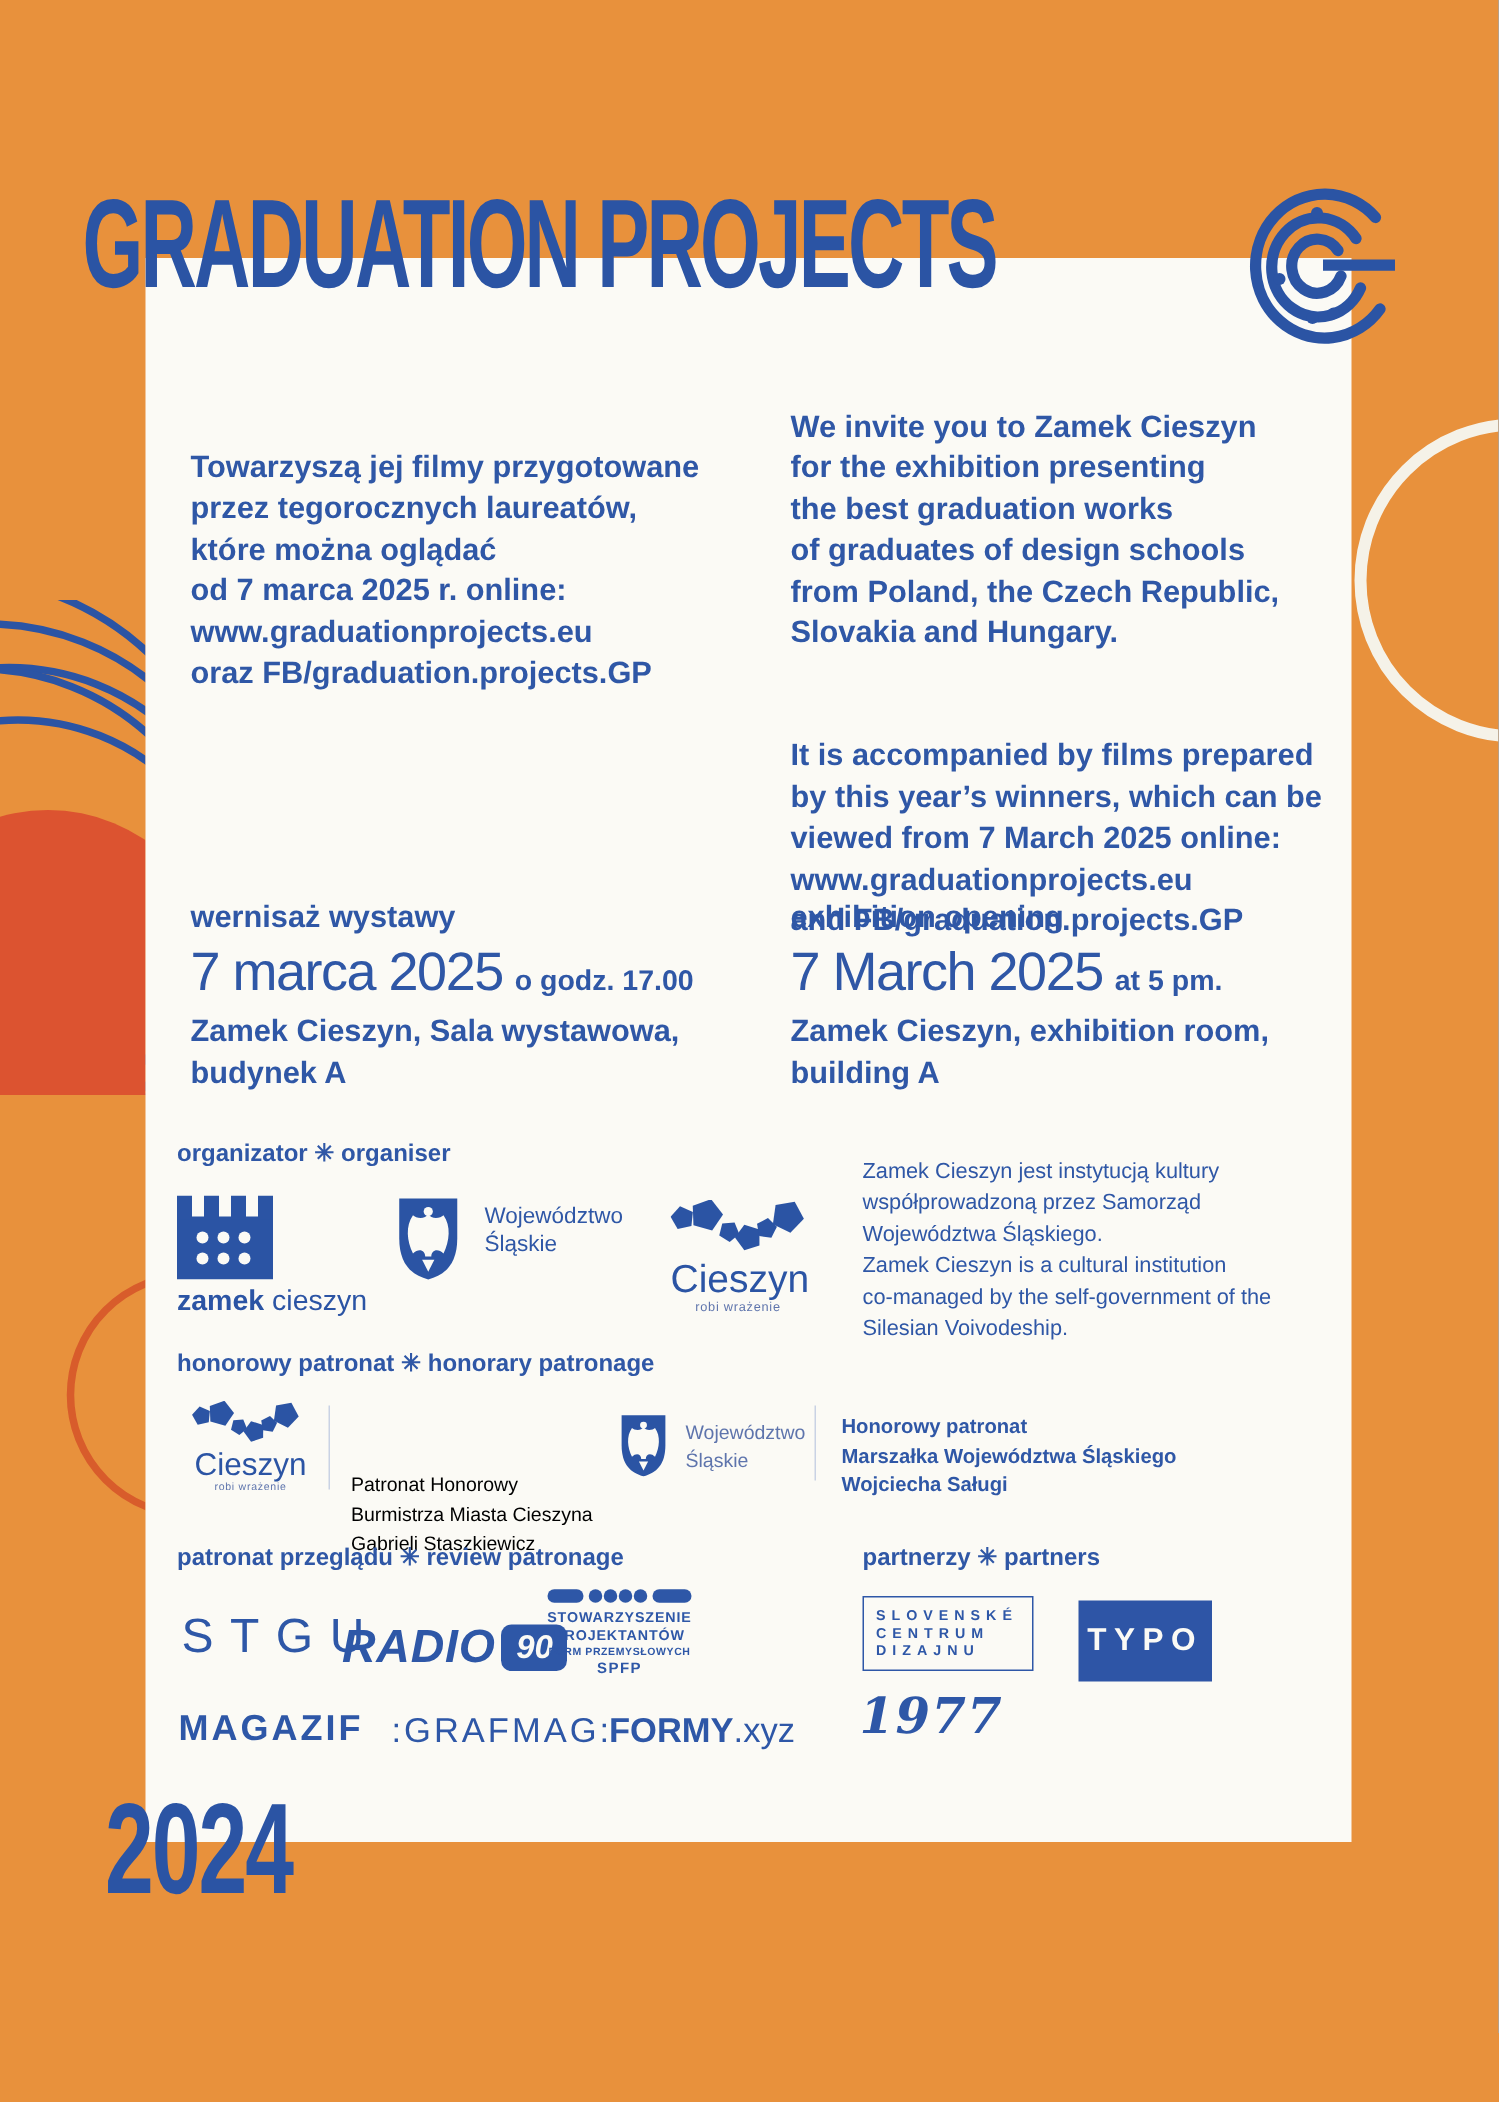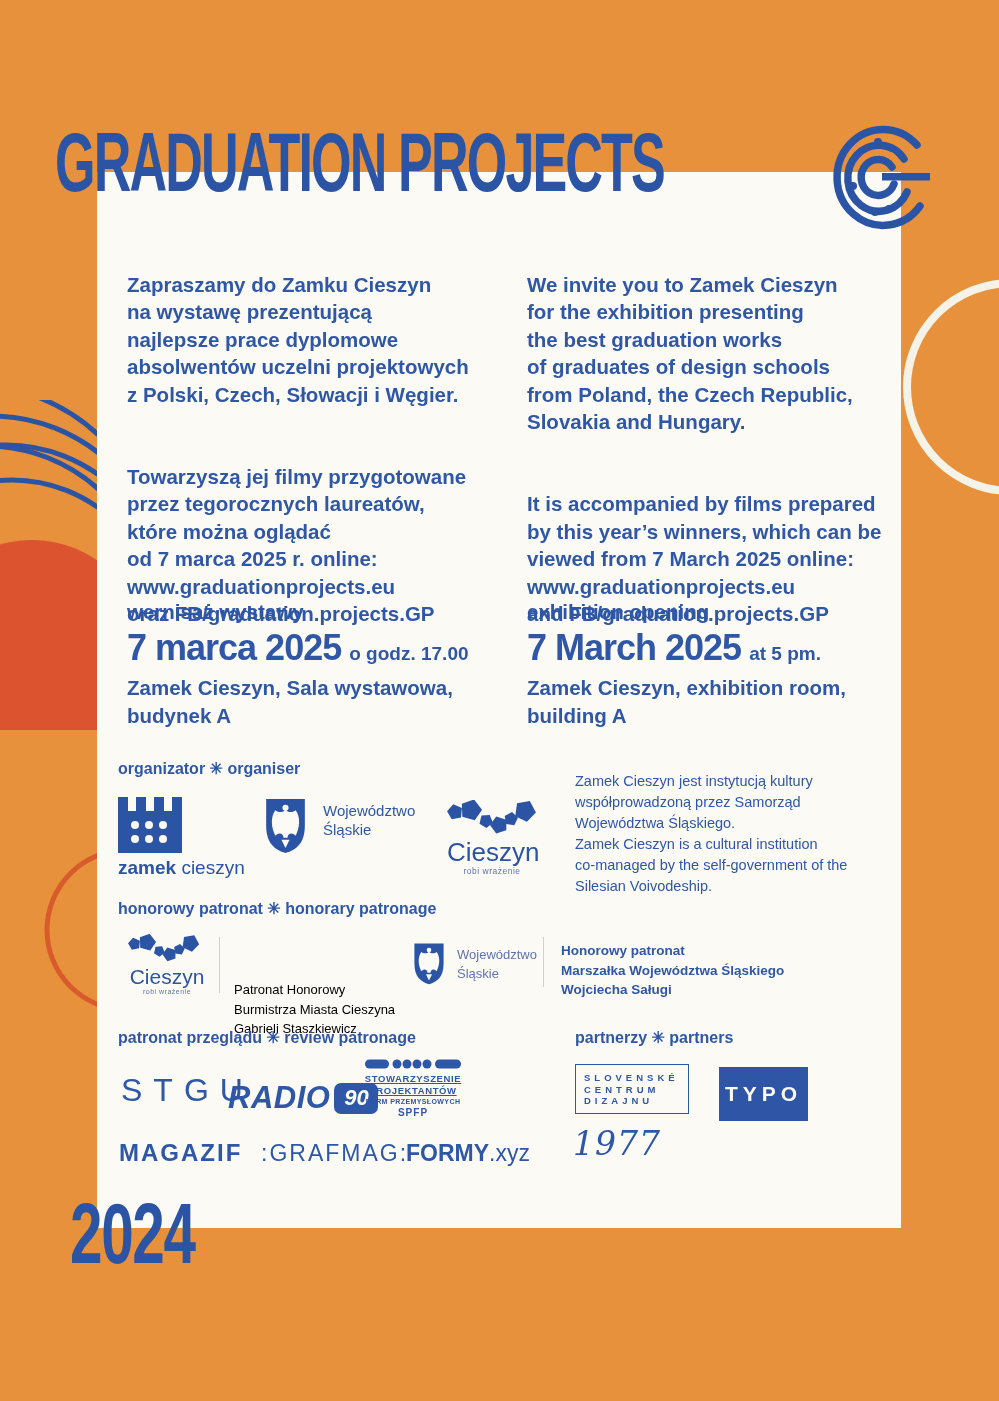--- a/index.html
+++ b/index.html
@@ -31,21 +31,21 @@
   .col{width:385px;font-size:20.5px;line-height:27.5px;font-weight:bold;
        color:#2F57A6;white-space:pre-line;}
   .col-pl{left:127px;top:243px;}
   .col-en{left:527px;top:243px;}
   .para2{margin-top:27px;}
 
   .event{color:#2F57A6;}
   .event-pl{left:127px;top:600px;} .event-en{left:527px;top:600px;}
   .event-label{font-size:20.5px;font-weight:bold;}
   .event-date-row{margin-top:3px;white-space:nowrap;}
-  .event-date{font-size:36px;font-weight:bold;letter-spacing:-1px;}
+  .event-date{font-size:36px;font-weight:normal;letter-spacing:-1px;}
   .event-time{font-size:19px;font-weight:bold;margin-left:8px;}
   .event-venue{font-size:20.5px;line-height:27.5px;font-weight:bold;margin-top:5px;white-space:pre-line;}
 
   .section-label{font-size:16px;font-weight:bold;color:#2F57A6;white-space:nowrap;}
   .lbl-org{left:118px;top:759px;}
   .lbl-hon{left:118px;top:899px;}
   .lbl-rev{left:118px;top:1028px;}
   .lbl-par{left:575px;top:1028px;}
 
   
@@ -78,37 +78,37 @@
   .patron-bold{left:561px;top:941px;font-size:13.5px;line-height:19.5px;
                font-weight:bold;color:#2F57A6;white-space:pre-line;}
 
   .stgu{left:121px;top:1072px;font-size:32px;letter-spacing:11px;color:#2E57A7;white-space:nowrap;}
   .radio{left:228px;top:1080px;display:flex;align-items:center;color:#2E57A7;}
   .radio-word{font-size:31px;font-weight:bold;font-style:italic;letter-spacing:.5px;}
   .radio-90{margin-left:4px;width:44px;height:31px;background:#2E57A7;border-radius:7px;
             color:#FBFAF5;font-size:22px;font-weight:bold;font-style:italic;
             display:flex;align-items:center;justify-content:center;}
   .spfp{left:363px;top:1058px;width:100px;text-align:center;color:#2E57A7;}
-  .spfp-l1{font-size:9.5px;font-weight:bold;letter-spacing:.6px;margin-top:3px;line-height:12px;white-space:pre-line;text-decoration:underline;}
+  .spfp-l1{font-size:9.5px;font-weight:bold;letter-spacing:.6px;margin-top:3px;line-height:12px;white-space:pre-line;}
   .spfp-l2{font-size:7px;font-weight:bold;letter-spacing:.4px;line-height:9px;}
   .spfp-l3{font-size:10px;font-weight:bold;letter-spacing:1px;line-height:13px;}
 
   .scd{left:575px;top:1064px;width:96px;border:1.5px solid #2E57A7;padding:7px 8px 6px 8px;
        font-size:9.5px;line-height:11.5px;letter-spacing:4px;font-weight:bold;
        color:#2E57A7;white-space:pre-line;}
   .typo{left:719px;top:1067px;width:89px;height:54px;background:#2E55A6;
         color:#FBFAF5;display:flex;align-items:center;justify-content:center;
         font-size:21px;font-weight:bold;letter-spacing:5px;}
 
   .magazif{left:119px;top:1139px;font-size:24px;font-weight:bold;letter-spacing:2px;color:#2E57A7;white-space:nowrap;}
   .grafmag{left:261px;top:1140px;font-size:23px;letter-spacing:2px;color:#2E57A7;white-space:nowrap;}
   .formy{left:406px;top:1140px;font-size:23px;color:#2E57A7;white-space:nowrap;}
   .formy-main{font-weight:bold;}
   .y1977{left:573px;top:1124px;font-family:"DejaVu Serif",serif;font-style:italic;
-         font-weight:normal;font-size:33px;letter-spacing:1px;color:#2E57A7;}
+         font-weight:bold;font-size:33px;letter-spacing:1px;color:#2E57A7;}
 </style>
 </head>
 <body>
 
 <div class="poster">
 
   <svg class="abs deco" style="left:0;top:400px" width="97" height="330" viewBox="0 0 97 330">
     <circle cx="-28" cy="170" r="185" fill="none" stroke="#2B54A4" stroke-width="5"></circle>
     <circle cx="-8" cy="188" r="172" fill="none" stroke="#2B54A4" stroke-width="5"></circle>
     <circle cx="6" cy="203" r="158" fill="none" stroke="#2B54A4" stroke-width="5"></circle>
@@ -138,25 +138,20 @@
     <rect x="56" y="51" width="48" height="7.5" fill="#2B54A4"></rect>
     <g fill="#2B54A4">
       <circle cx="52" cy="20" r="4"></circle>
       <circle cx="27" cy="64" r="4"></circle>
       <circle cx="49" cy="90" r="4"></circle>
       <circle cx="63" cy="87" r="4"></circle>
     </g>
   </svg>
 
   <div class="abs content col col-pl">
-    <div>Zapraszamy do Zamku Cieszyn
-na wystawę prezentującą
-najlepsze prace dyplomowe
-absolwentów uczelni projektowych
-z Polski, Czech, Słowacji i Węgier.</div>
     <div class="para2">Towarzyszą jej filmy przygotowane
 przez tegorocznych laureatów,
 które można oglądać
 od 7 marca 2025 r. online:
 www.graduationprojects.eu
 oraz FB/graduation.projects.GP</div>
   </div>
   <div class="abs content col col-en">
     <div>We invite you to Zamek Cieszyn
 for the exhibition presenting

